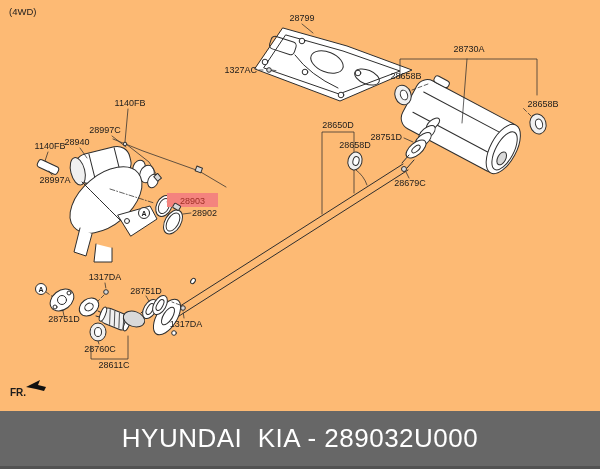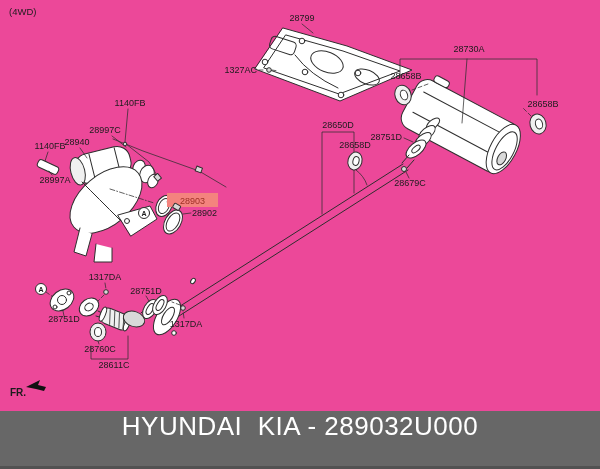--- a/index.html
+++ b/index.html
@@ -1,17 +1,17 @@
 <!DOCTYPE html>
 <html><head>
 <meta charset="utf-8">
 <style>
   html,body { margin:0; padding:0; background:#fff; }
   .stage {
-    position:relative; width:600px; height:469px; background:#ec4899;
+    position:relative; width:600px; height:469px; background:#fdba74;
     font-family:"Liberation Sans", sans-serif; overflow:hidden;
   }
   svg { position:absolute; top:0; left:0; }
   svg text {
     font-family:"Liberation Sans", sans-serif;
     font-size:9px; fill:#1c1c1c;
   }
   text.small-marker { font-size:7px; font-weight:bold; }
   text.variant { font-size:9.5px; }
   text.fr { font-size:10px; font-weight:bold; }
@@ -20,21 +20,21 @@
   .fw { stroke:#2e2e2e; stroke-width:1; fill:#ffffff; stroke-linejoin:round; }
   .fl { stroke:#2e2e2e; stroke-width:1; fill:#f0f0f0; stroke-linejoin:round; }
   .fd { stroke:#2e2e2e; stroke-width:1; fill:#d9d9d9; stroke-linejoin:round; }
   .thin { stroke-width:0.75; }
   .dash { stroke-dasharray:4 2.5; }
   .dashdot { stroke-dasharray:5 2 1 2; }
   .hlbox { fill:#f4837e; stroke:none; }
   .footer {
     position:absolute; top:411px; left:0; width:600px; height:58px;
     background:#676767; border-bottom:3px solid #525252; box-sizing:border-box;
-    display:flex; justify-content:center; gap:30px;
+    display:flex; align-items:center; justify-content:center; gap:30px;
     color:#ffffff; font-size:26px; letter-spacing:0.5px;
   }
   .footer span { white-space:pre; }
 </style>
 </head>
 <body>
 
 <div class="stage">
 
 <svg width="600" height="411" viewBox="0 0 600 411">

